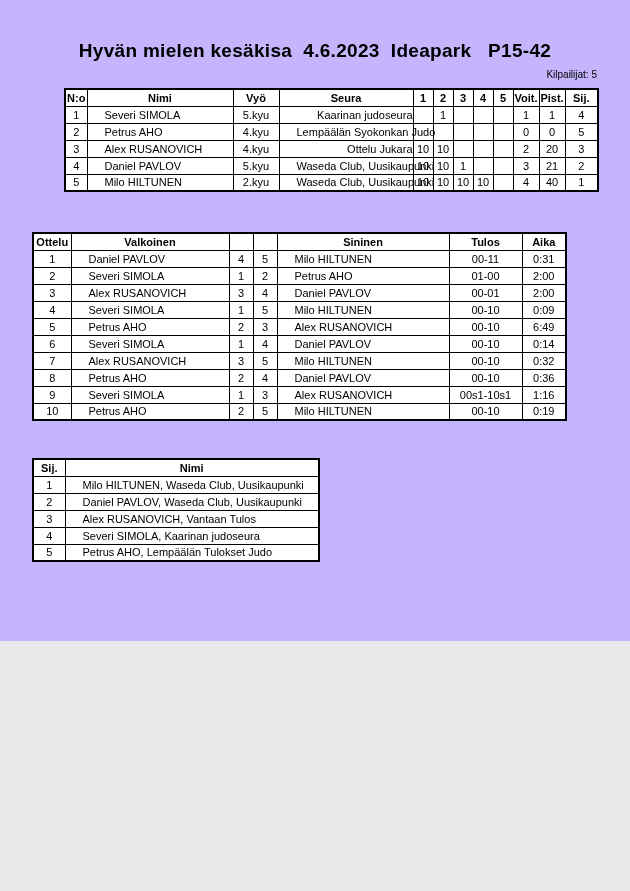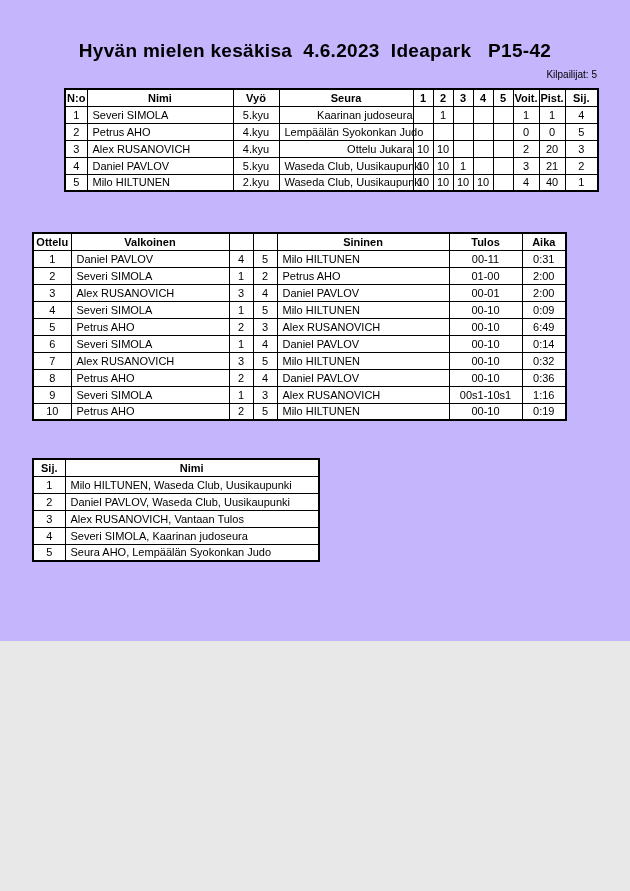--- a/index.html
+++ b/index.html
@@ -24,21 +24,21 @@
     position:absolute; top:69px; right:33px; font-size:10px;
   }
   table {
     position:absolute; border-collapse:collapse; table-layout:fixed;
     border:2px solid #000; font-size:11px; background:#fff;
   }
   th, td { border:1px solid #000; height:17px; overflow:hidden; }
   th { font-weight:bold; text-align:center; white-space:nowrap; }
   td { white-space:nowrap; }
   .ctr { text-align:center; }
-  .lft { text-align:left; padding-left:5px; }
+  .lft { text-align:left; padding-left:17px; }
   .ovf { overflow:visible;text-align:right; }
   .t-kilpailijat { top:88px;  left:32px; width:533px;margin-left:32px; }
   .t-ottelut     { top:232px; left:32px; width:533px; }
   .t-tulokset    { top:458px; left:32px; width:286px; }
 </style>
 </head>
 <body>
 
 <div class="page">
 
@@ -294,18 +294,18 @@
       <tr>
         <td class="ctr">3</td>
         <td class="lft">Alex RUSANOVICH, Vantaan Tulos</td>
       </tr>
       <tr>
         <td class="ctr">4</td>
         <td class="lft">Severi SIMOLA, Kaarinan judoseura</td>
       </tr>
       <tr>
         <td class="ctr">5</td>
-        <td class="lft">Seura AHO, Lempäälän Syokonkan Judo</td>
+        <td class="lft">Petrus AHO, Lempäälän Tulokset Judo</td>
       </tr>
     </tbody>
   </table>
 
 </div>
 
 </body></html>

